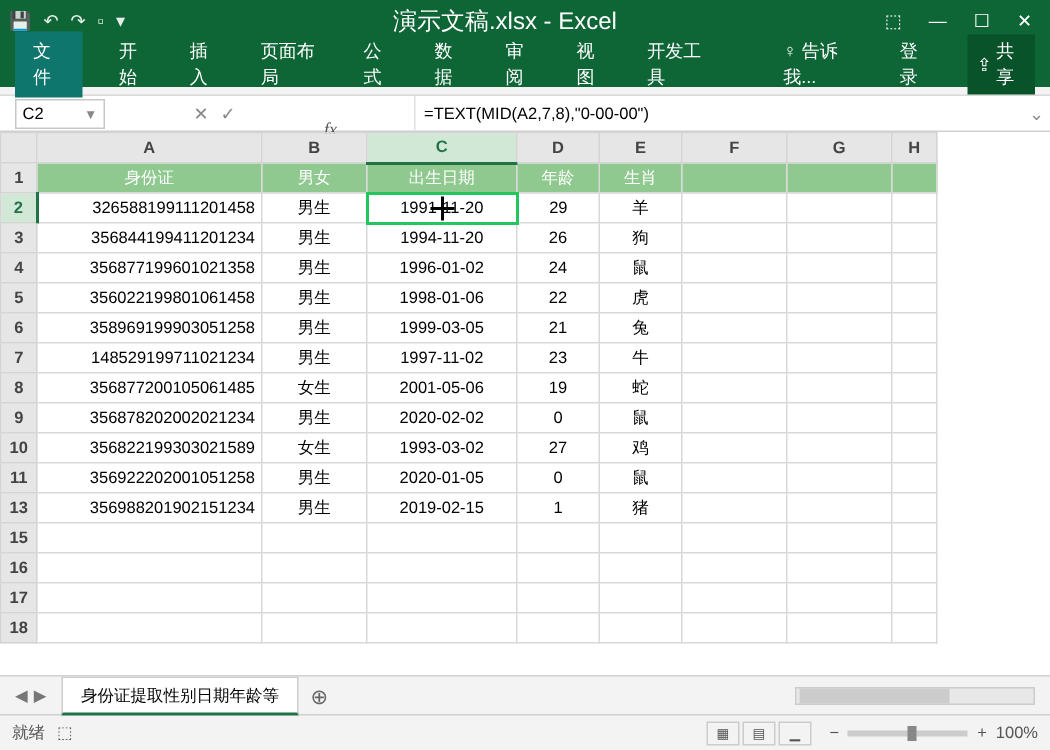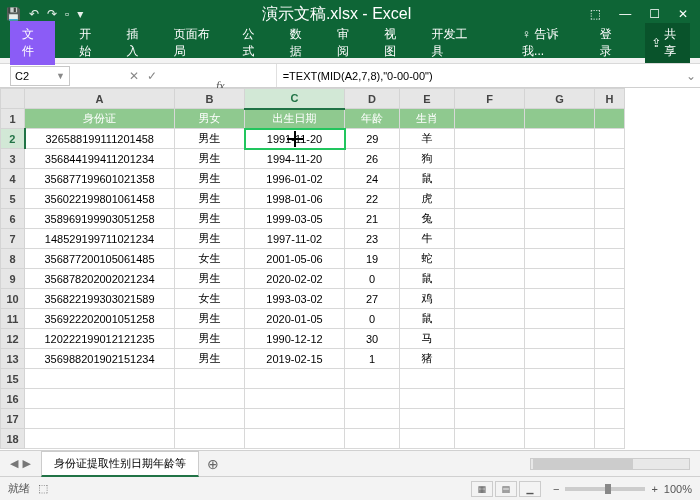--- a/index.html
+++ b/index.html
@@ -4,41 +4,41 @@
 <style>
 * { box-sizing: border-box; margin: 0; padding: 0; font-family: "Microsoft YaHei", sans-serif; }
 body { width: 700px; height: 500px; background: #fff; overflow: hidden; font-size: 12px; }
 .titlebar { height: 28px; background: #0e6536; color: #fff; display: flex; align-items: center; padding: 0 6px; }
 .titlebar .qat { display: flex; gap: 8px; align-items: center; }
 .titlebar .qat span { opacity: .9; }
 .titlebar .title { flex: 1; text-align: center; font-size: 16px; }
 .titlebar .winctl { display: flex; gap: 18px; align-items: center; padding-right: 6px; }
 .ribbon { height: 30px; background: #0e6536; display: flex; align-items: center; gap: 22px; padding: 0 10px; color: #fff; font-size: 12px; }
 .ribbon .tab { padding: 4px 2px; cursor: pointer; }
-.ribbon .file { background: #8b5cf6; padding: 5px 12px; }
+.ribbon .file { background: #0f766e; padding: 5px 12px; }
 .ribbon .spacer { flex: 1; }
 .ribbon .share { background: #09532b; padding: 3px 6px; display: flex; align-items: center; gap: 3px; }
 .collapse-bar { height: 6px; background: #f3f3f3; border-bottom: 1px solid #d9d9d9; }
 .formula-row { height: 24px; display: flex; align-items: center; border-bottom: 1px solid #d0d0d0; background: #fff; gap: 45px; }
 .namebox { width: 60px; height: 20px; border: 1px solid #c7c7c7; margin: 0 6px 0 10px; padding: 0 4px; font-size: 11px; background: #fff; display: flex; align-items: center; justify-content: space-between; }
 .namebox .dd { color: #888; font-size: 9px; }
 .fxbtns { display: flex; gap: 4px; color: #888; padding: 0 6px; }
 .fxbtns span { width: 14px; text-align: center; }
 .fx-label { font-style: italic; font-family: serif; color: #555; padding: 0 6px; margin-top: 21px; }
 .formula-input { flex: 1; padding: 0 6px; font-size: 11px; border-left: 1px solid #e0e0e0; height: 100%; display: flex; align-items: center; }
 .formula-expand { width: 18px; text-align: center; color: #888; }
 .grid-wrap { height: 362px; overflow: hidden; position: relative; }
 table { border-collapse: collapse; table-layout: fixed; }
 .corner, .colhead, .rowhead { background: #e6e6e6; border: 1px solid #d4d4d4; color: #444; font-size: 11px; text-align: center; }
 .colhead { height: 20px; }
 .colhead.active { background: #d2e8d6; border-bottom: 2px solid #217346; color: #217346; }
 .rowhead { width: 24px; height: 20px; }
 .rowhead.active { background: #d2e8d6; border-right: 2px solid #217346; color: #217346; }
 td.cell { border: 1px solid #d8d8d8; height: 20px; font-size: 11px; padding: 0 4px; text-align: center; background: #fff; }
-td.cell.id { text-align: center; }
+td.cell.id { text-align: right; }
 tr.header td.cell { background: #8fc98f; color: #fff; text-align: center; }
 td.cell.active { border: 2px solid #22c55e; position: relative; }
 .cursor-cross { position: absolute; left: 50%; top: 50%; width: 16px; height: 16px; margin: -8px 0 0 -8px; pointer-events: none; }
 .cursor-cross::before, .cursor-cross::after { content: ""; position: absolute; background: #000; }
 .cursor-cross::before { left: 7px; top: 0; width: 2px; height: 16px; }
 .cursor-cross::after { top: 7px; left: 0; height: 2px; width: 16px; }
 .sheet-tabs { height: 26px; background: #f3f3f3; border-top: 1px solid #d0d0d0; display: flex; align-items: center; font-size: 11px; }
 .sheet-nav { display: flex; gap: 4px; padding: 0 10px; color: #777; }
 .sheet-tab { padding: 4px 12px; background: #fff; border: 1px solid #ccc; border-bottom: none; }
 .sheet-tab.active { border-bottom: 2px solid #217346; }
@@ -238,31 +238,20 @@
           <td class="cell id">356922202001051258</td>
           <td class="cell">男生</td>
           <td class="cell">2020-01-05</td>
           <td class="cell">0</td>
           <td class="cell">鼠</td>
           <td class="cell"></td>
           <td class="cell"></td>
           <td class="cell"></td>
         </tr>
         <tr>
-          <th class="rowhead">12</th>
-          <td class="cell id">120222199012121235</td>
-          <td class="cell">男生</td>
-          <td class="cell">1990-12-12</td>
-          <td class="cell">30</td>
-          <td class="cell">马</td>
-          <td class="cell"></td>
-          <td class="cell"></td>
-          <td class="cell"></td>
-        </tr>
-        <tr>
           <th class="rowhead">13</th>
           <td class="cell id">356988201902151234</td>
           <td class="cell">男生</td>
           <td class="cell">2019-02-15</td>
           <td class="cell">1</td>
           <td class="cell">猪</td>
           <td class="cell"></td>
           <td class="cell"></td>
           <td class="cell"></td>
         </tr>

